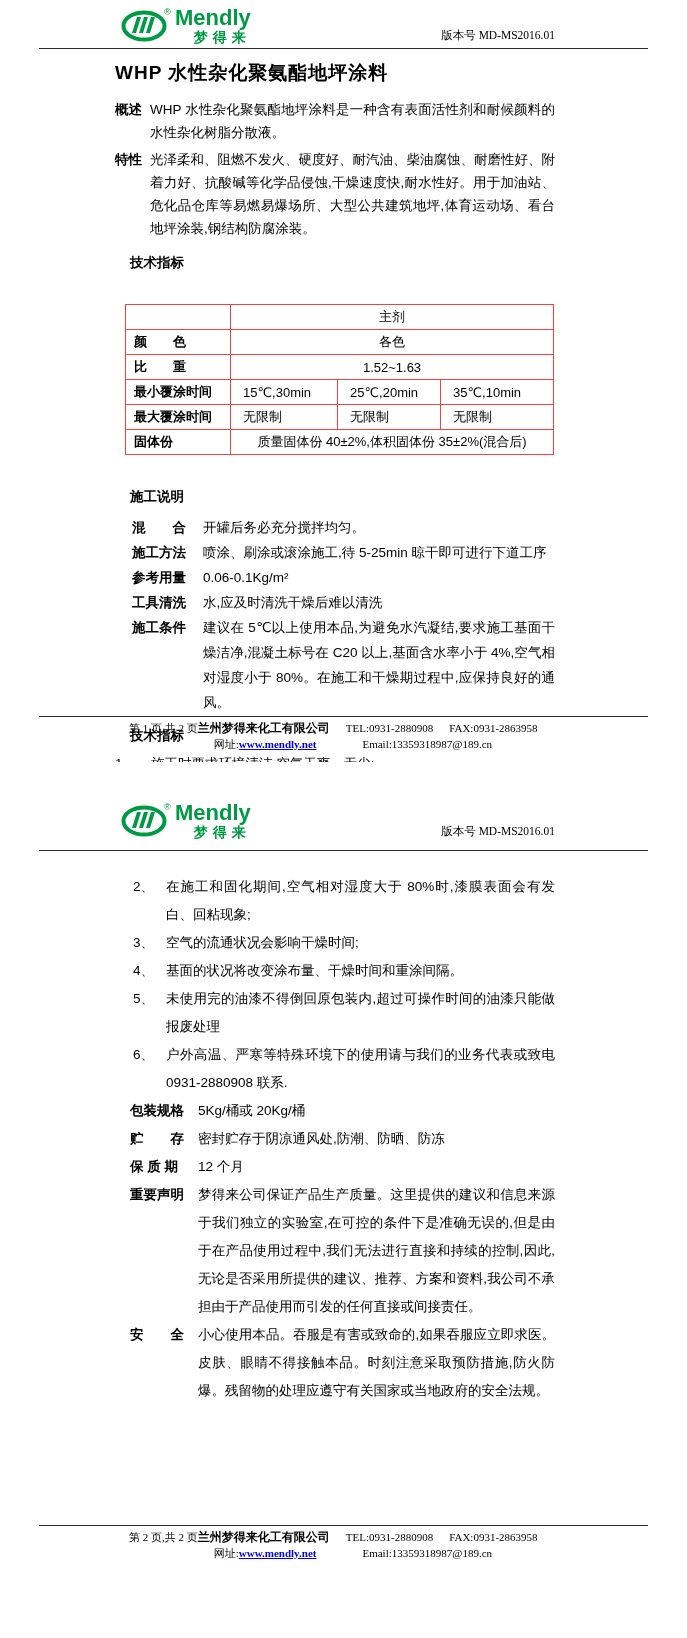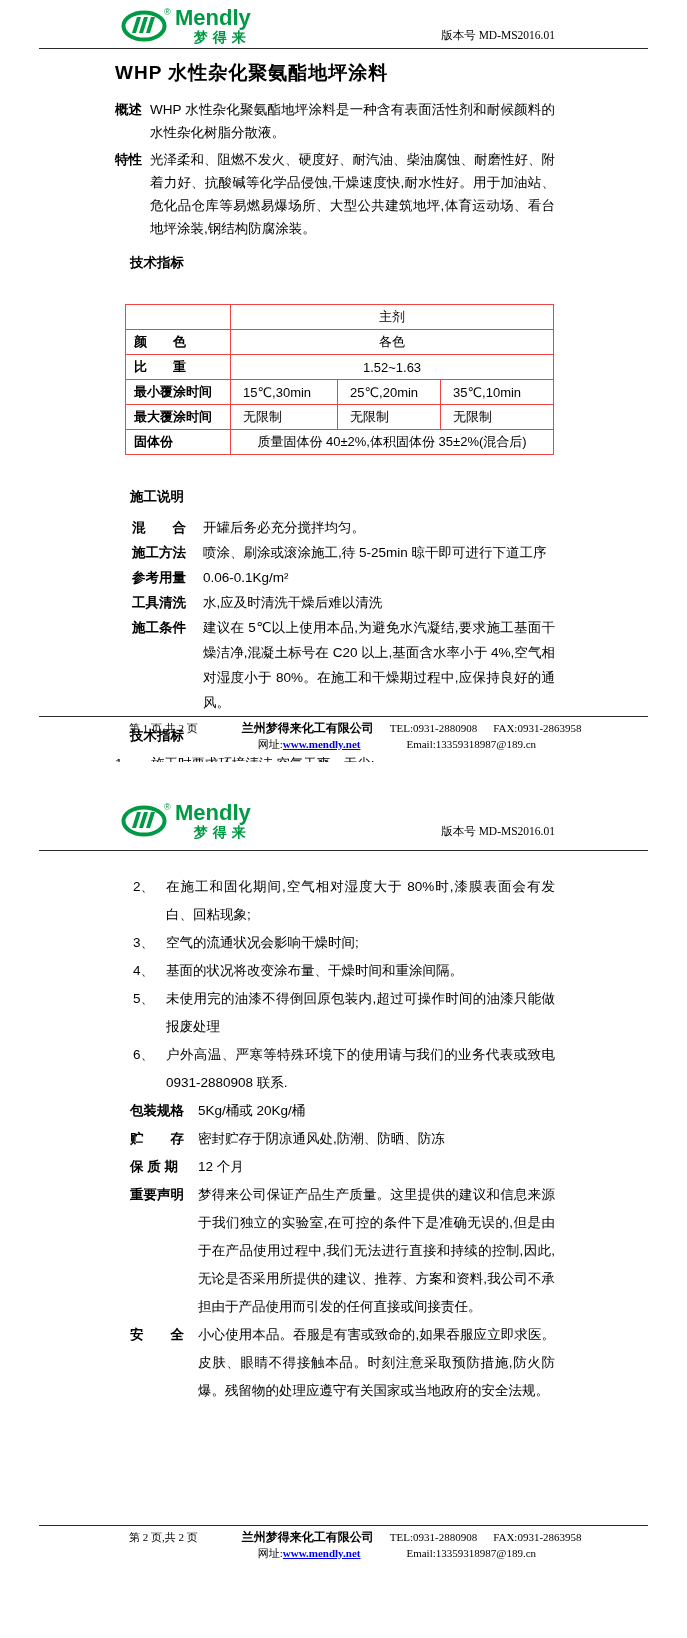--- a/index.html
+++ b/index.html
@@ -63,21 +63,21 @@
   .info-label{margin-left:15px;width:54px;flex-shrink:0;font-weight:bold;}
   .info-text{margin-left:14px;flex:1;text-align:justify;}
 
   
   .footer{position:absolute;left:39px;right:39px;}
   .p1 .footer{top:716px;}
   .p2 .footer{top:763px;}
   .footer-rule{border-top:1.5px solid #2a2a2a;margin-bottom:4px;}
   .footer-body{display:flex;font-family:"Liberation Serif","DejaVu Serif",serif;font-size:11px;line-height:15px;}
   .page-label{margin-left:90px;white-space:nowrap;}
-  .footer-right{margin-left:44px;}
+  .footer-right{}
   .f-line{display:flex;}
   .f-company{font-weight:bold;font-size:12px;}
   .f-tel{margin-left:16px;}
   .f-fax{margin-left:16px;}
   .f-line2{margin-left:16px;margin-top:1px;}
   .f-web a{color:#0000ee;text-decoration:underline;font-weight:bold;}
   .f-email{margin-left:46px;text-align:right;}
 </style>
 </head>
 <body>

